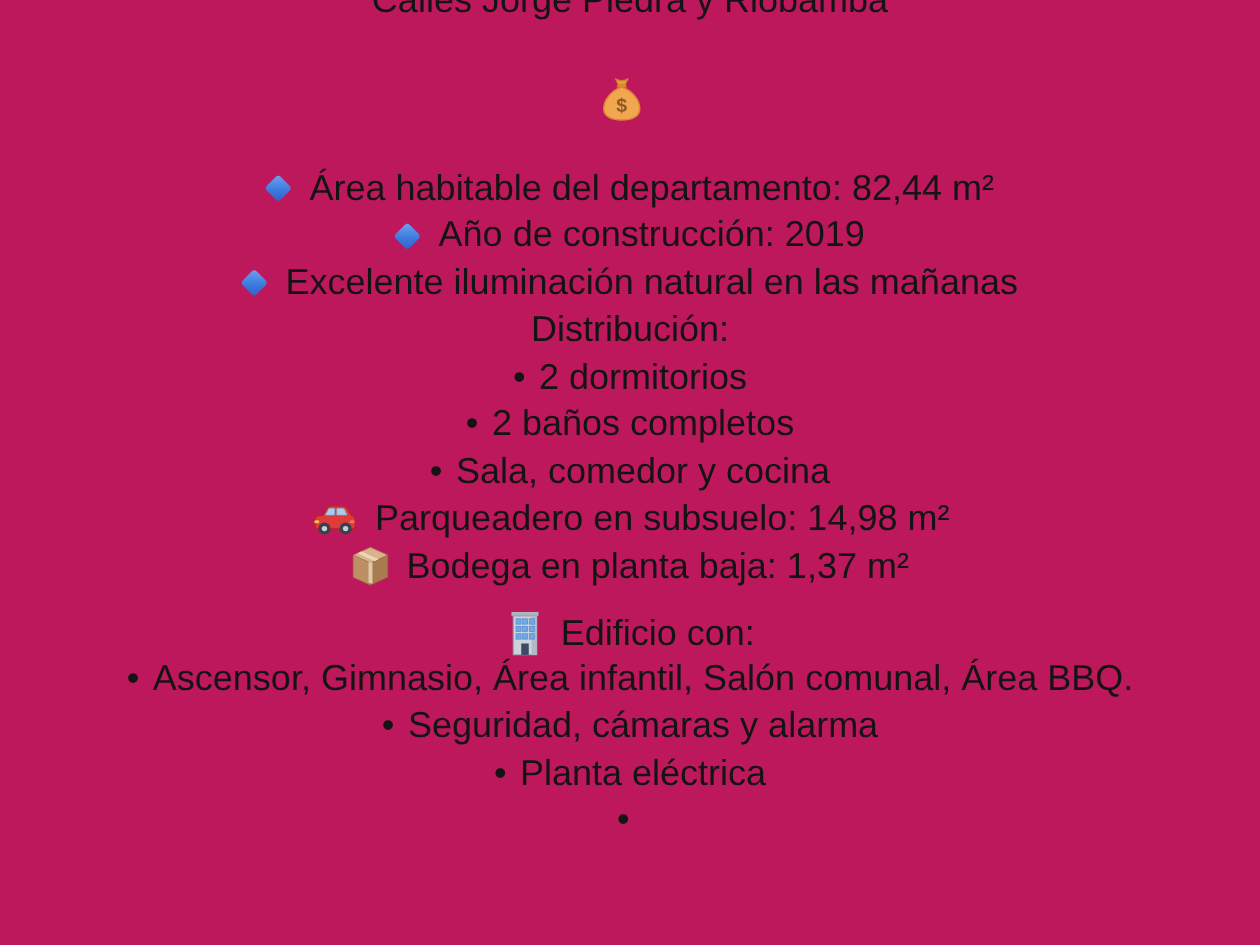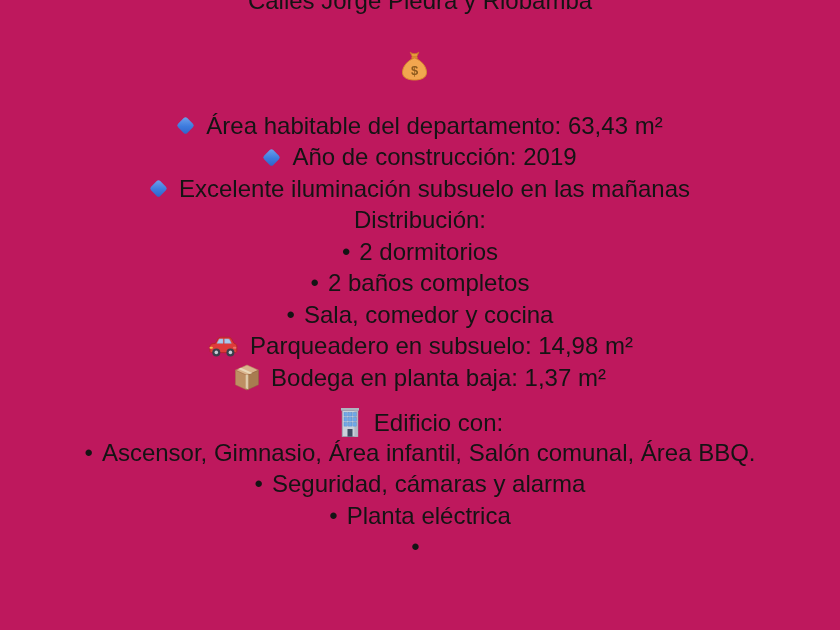--- a/index.html
+++ b/index.html
@@ -53,29 +53,29 @@
         <path d="M10.2 2.2 C12 4.2 17 4.2 18.8 2.2 L16.8 6.6 L12.2 6.6 Z" fill="#E89A3C" stroke="#C97F27" stroke-width="0.8"></path>
         <path d="M12 6.2 L17 6.2 L18 8.4 L11 8.4 Z" fill="#D98A2E"></path>
         <path d="M14.5 8 C7.5 10.5 2.5 16.5 2.5 22.5 C2.5 27.8 8 30 14.5 30 C21 30 26.5 27.8 26.5 22.5 C26.5 16.5 21.5 10.5 14.5 8 Z" fill="#F2A64F" stroke="#D98A2E" stroke-width="1"></path>
         <text x="14.5" y="24.5" font-size="13" font-weight="bold" fill="#8C5A1E" text-anchor="middle" font-family="'Liberation Sans',sans-serif">$</text>
       </svg>
     </span>
   </div>
 
   <div class="line first-feature">
     <span class="diamond"></span>
-    <span>Área habitable del departamento: 63,43 m²</span>
+    <span>Área habitable del departamento: 82,44 m²</span>
   </div>
   <div class="line">
     <span class="diamond"></span>
     <span>Año de construcción: 2019</span>
   </div>
   <div class="line">
     <span class="diamond"></span>
-    <span>Excelente iluminación subsuelo en las mañanas</span>
+    <span>Excelente iluminación natural en las mañanas</span>
   </div>
 
   <div class="line">
     <span>Distribución:</span>
   </div>
   <div class="line">
     <span class="bullet">•</span>
     <span>2 dormitorios</span>
   </div>
   <div class="line">

